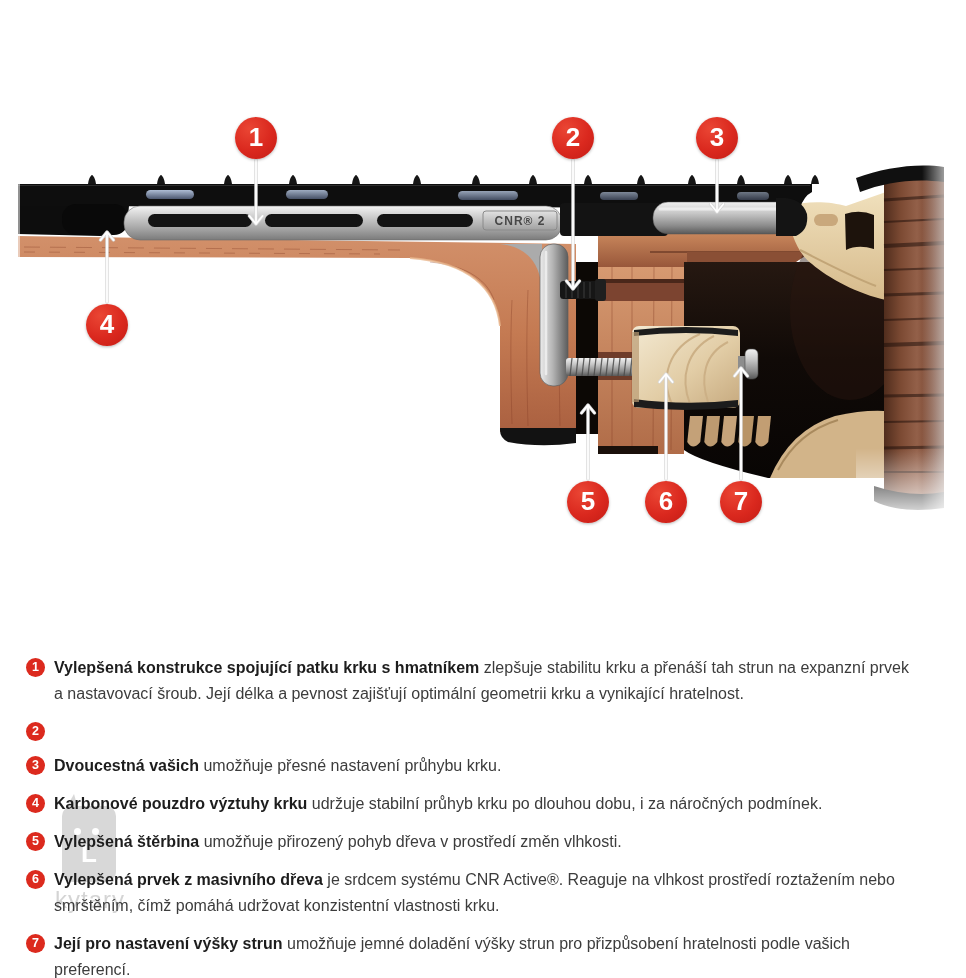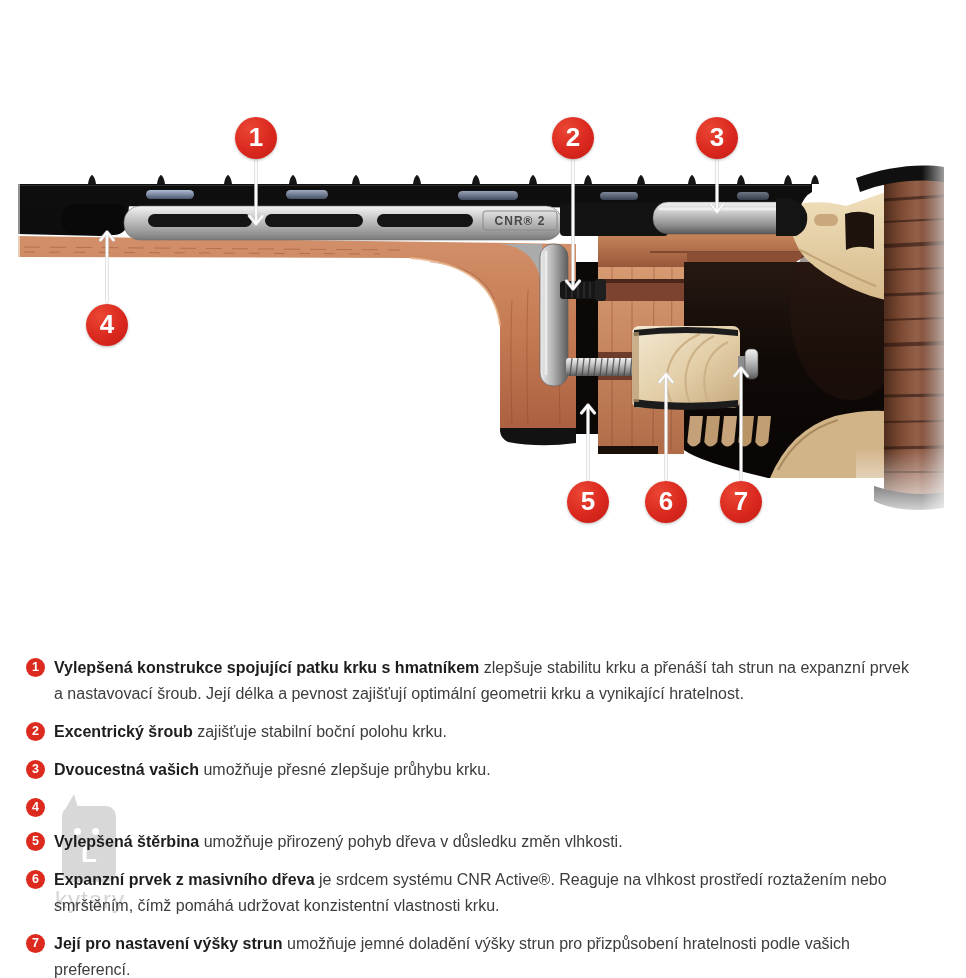--- a/index.html
+++ b/index.html
@@ -372,48 +372,48 @@
       <span class="bullet">
           <span>1</span>
         </span>
       <p class="txt"><b>Vylepšená konstrukce spojující patku krku s hmatníkem</b><span> zlepšuje stabilitu krku a přenáší tah strun na expanzní prvek a nastavovací šroub. Její délka a pevnost zajišťují optimální geometrii krku a vynikající hratelnost.</span></p>
     </div>
 
     <div class="item">
       <span class="bullet">
           <span>2</span>
         </span>
-      <p class="txt"><b>Excentrický šroub</b><span> zajišťuje stabilní boční polohu krku.</span></p>
     </div>
 
     <div class="item">
       <span class="bullet">
           <span>3</span>
         </span>
-      <p class="txt"><b>Dvoucestná vašich</b><span> umožňuje přesné zlepšuje průhybu krku.</span></p>
+      <p class="txt"><b>Dvoucestná vašich</b><span> umožňuje přesné nastavení průhybu krku.</span></p>
     </div>
 
     <div class="item">
       <span class="bullet">
           <span>4</span>
         </span>
+      <p class="txt"><b>Karbonové pouzdro výztuhy krku</b><span> udržuje stabilní průhyb krku po dlouhou dobu, i za náročných podmínek.</span></p>
     </div>
 
     <div class="item">
       <span class="bullet">
           <span>5</span>
         </span>
-      <p class="txt"><b>Vylepšená štěrbina</b><span> umožňuje přirozený pohyb dřeva v důsledku změn vlhkosti.</span></p>
+      <p class="txt"><b>Vylepšená štěrbina</b><span> umožňuje přirozený pohyb dřeva v prostředí změn vlhkosti.</span></p>
     </div>
 
     <div class="item">
       <span class="bullet">
           <span>6</span>
         </span>
-      <p class="txt"><b>Expanzní prvek z masivního dřeva</b><span> je srdcem systému CNR Active®. Reaguje na vlhkost prostředí roztažením nebo smrštěním, čímž pomáhá udržovat konzistentní vlastnosti krku.</span></p>
+      <p class="txt"><b>Vylepšená prvek z masivního dřeva</b><span> je srdcem systému CNR Active®. Reaguje na vlhkost prostředí roztažením nebo smrštěním, čímž pomáhá udržovat konzistentní vlastnosti krku.</span></p>
     </div>
 
     <div class="item">
       <span class="bullet">
           <span>7</span>
         </span>
       <p class="txt"><b>Její pro nastavení výšky strun</b><span> umožňuje jemné doladění výšky strun pro přizpůsobení hratelnosti podle vašich preferencí.</span></p>
     </div>
 
   </div>

